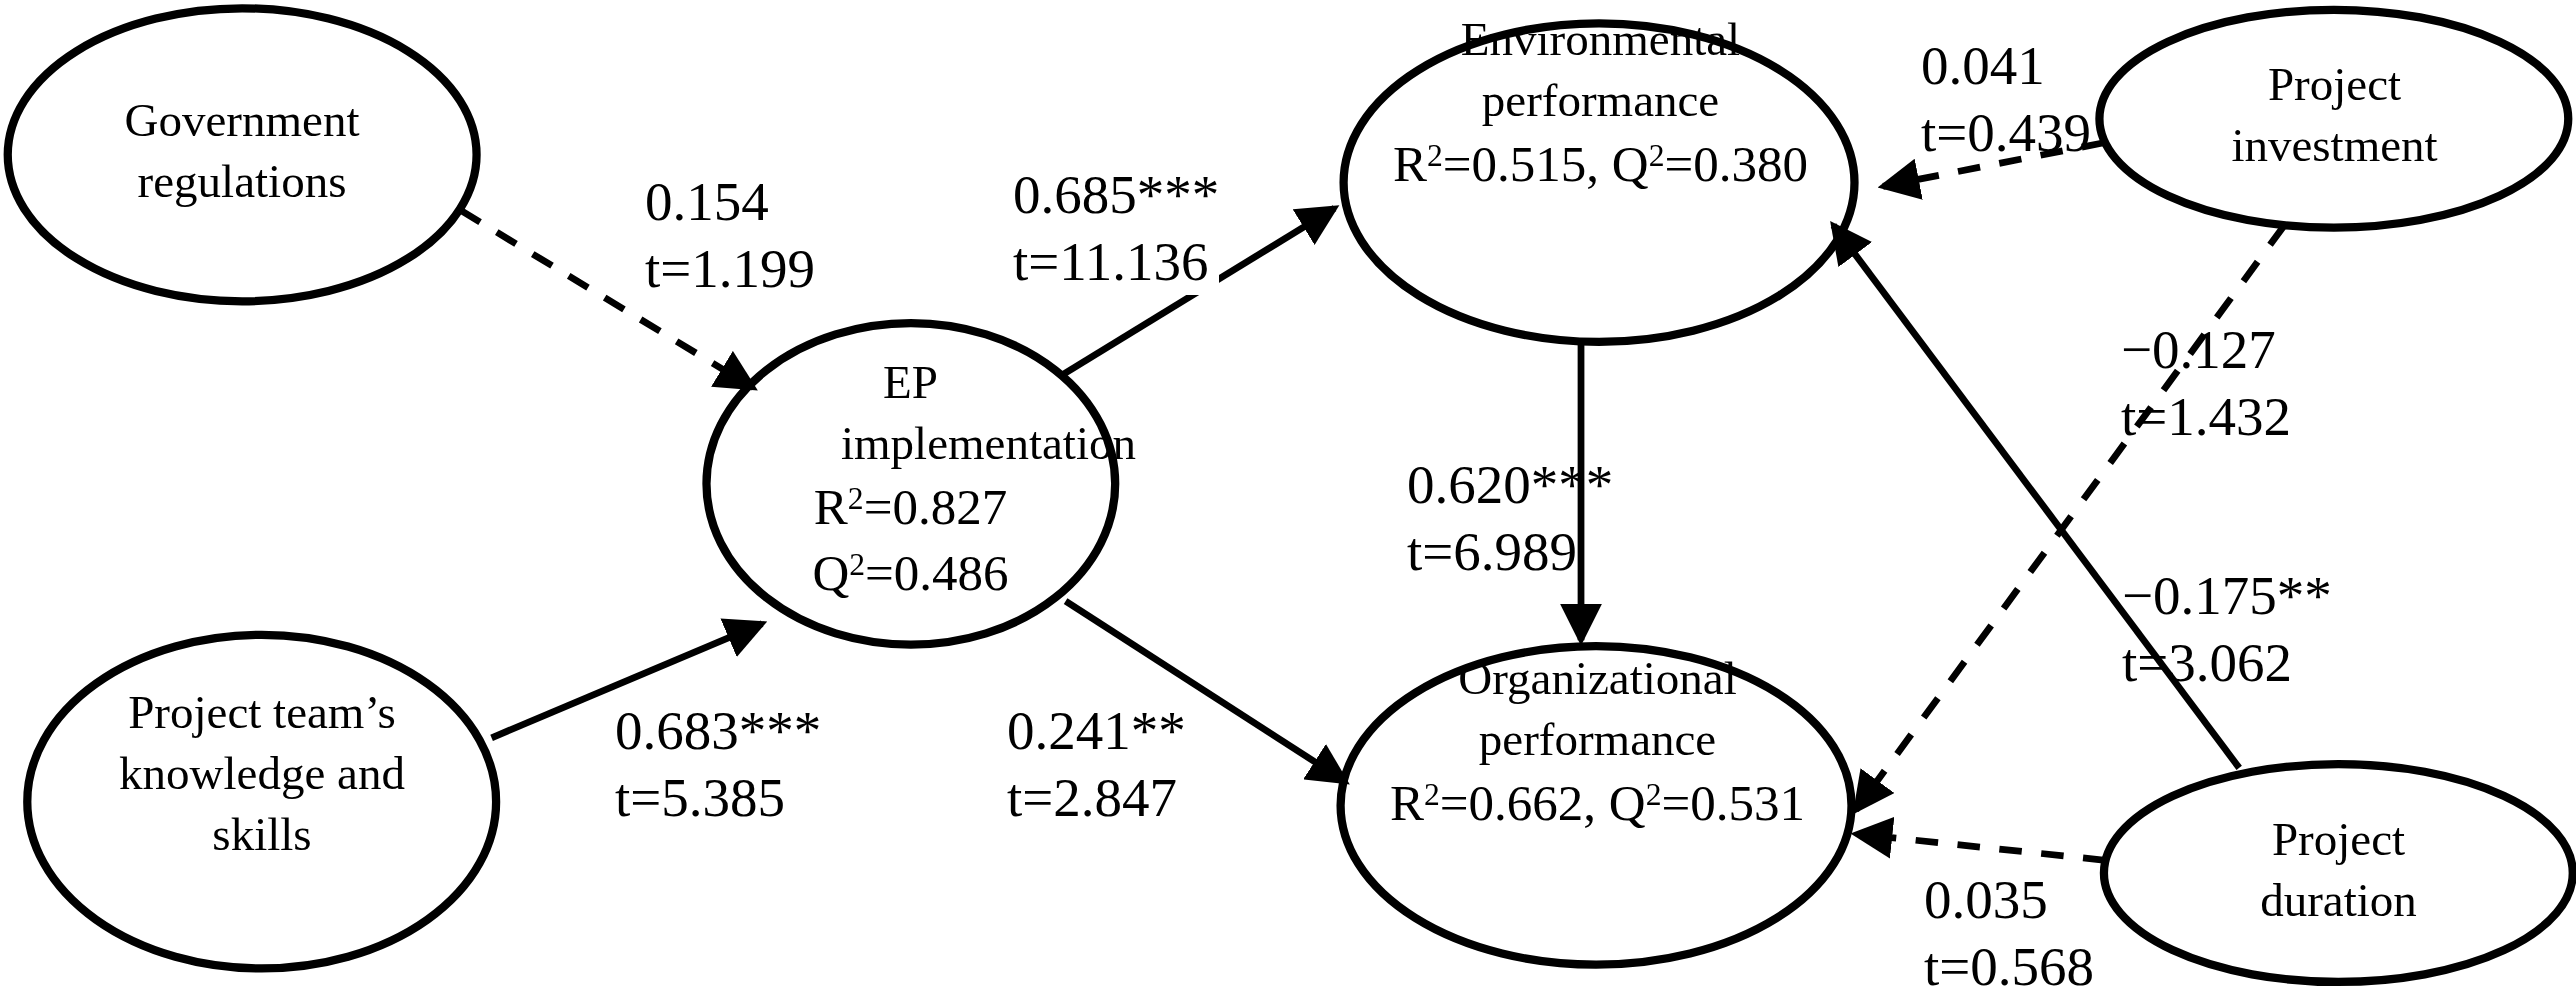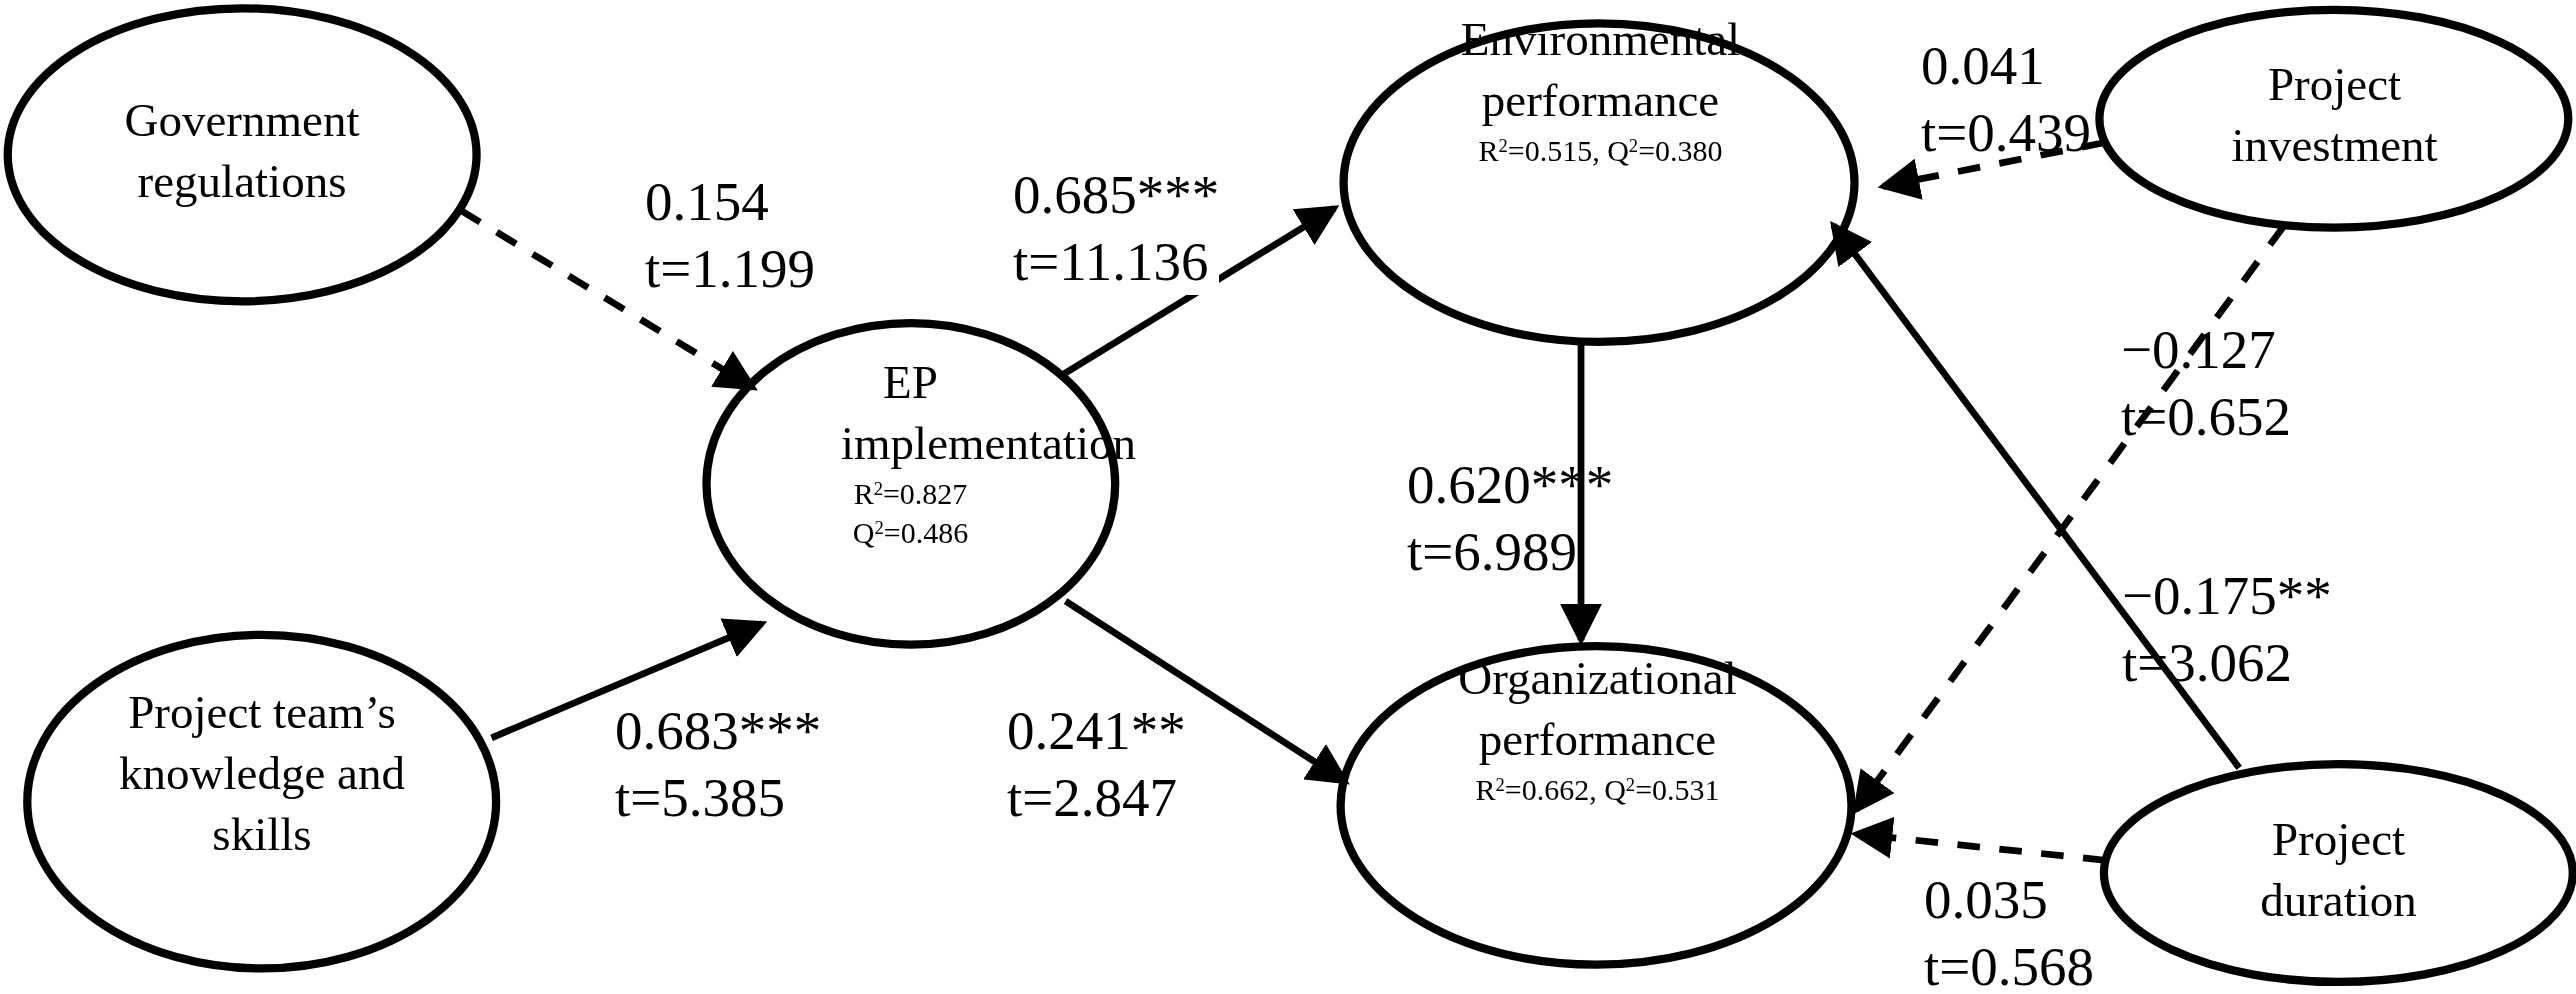--- a/index.html
+++ b/index.html
@@ -8,21 +8,21 @@
   #canvas{position:relative;width:2576px;height:994px;background:#fff;}
   svg#wires{position:absolute;left:0;top:0;width:2576px;height:994px;}
   .node-label{
     position:absolute;
     text-align:center;
     line-height:1.30;
     font-size:47px;
     white-space:nowrap;
     pointer-events:none;
   }
-  .node-label .stat{font-size:30px;}
+  .node-label .stat{font-size:51px;}
   .node-label .l2{font-size:47px;text-align:right;}
   sup{font-size:0.62em; vertical-align:0.48em; line-height:0;}
   .edge-label{
     position:absolute;
     text-align:left;
     line-height:1.22;
     font-size:55px;
     white-space:nowrap;
     background:#fff;
     pointer-events:none;
@@ -140,21 +140,21 @@
     <span class="t">t=6.989</span>
   </div>
 
   <div class="edge-label" style="left:1921px; top:32px; background:transparent;">
     <span class="v">0.041</span>
     <span class="t">t=0.439</span>
   </div>
 
   <div class="edge-label" style="left:2121px; top:316px; background:transparent;">
     <span class="v">−0.127</span>
-    <span class="t">t=0.652</span>
+    <span class="t">t=1.432</span>
   </div>
 
   <div class="edge-label" style="left:2122px; top:562px; background:transparent;">
     <span class="v">−0.175**</span>
     <span class="t">t=3.062</span>
   </div>
 
   <div class="edge-label" style="left:1924px; top:866px; background:transparent;">
     <span class="v">0.035</span>
     <span class="t">t=0.568</span>

